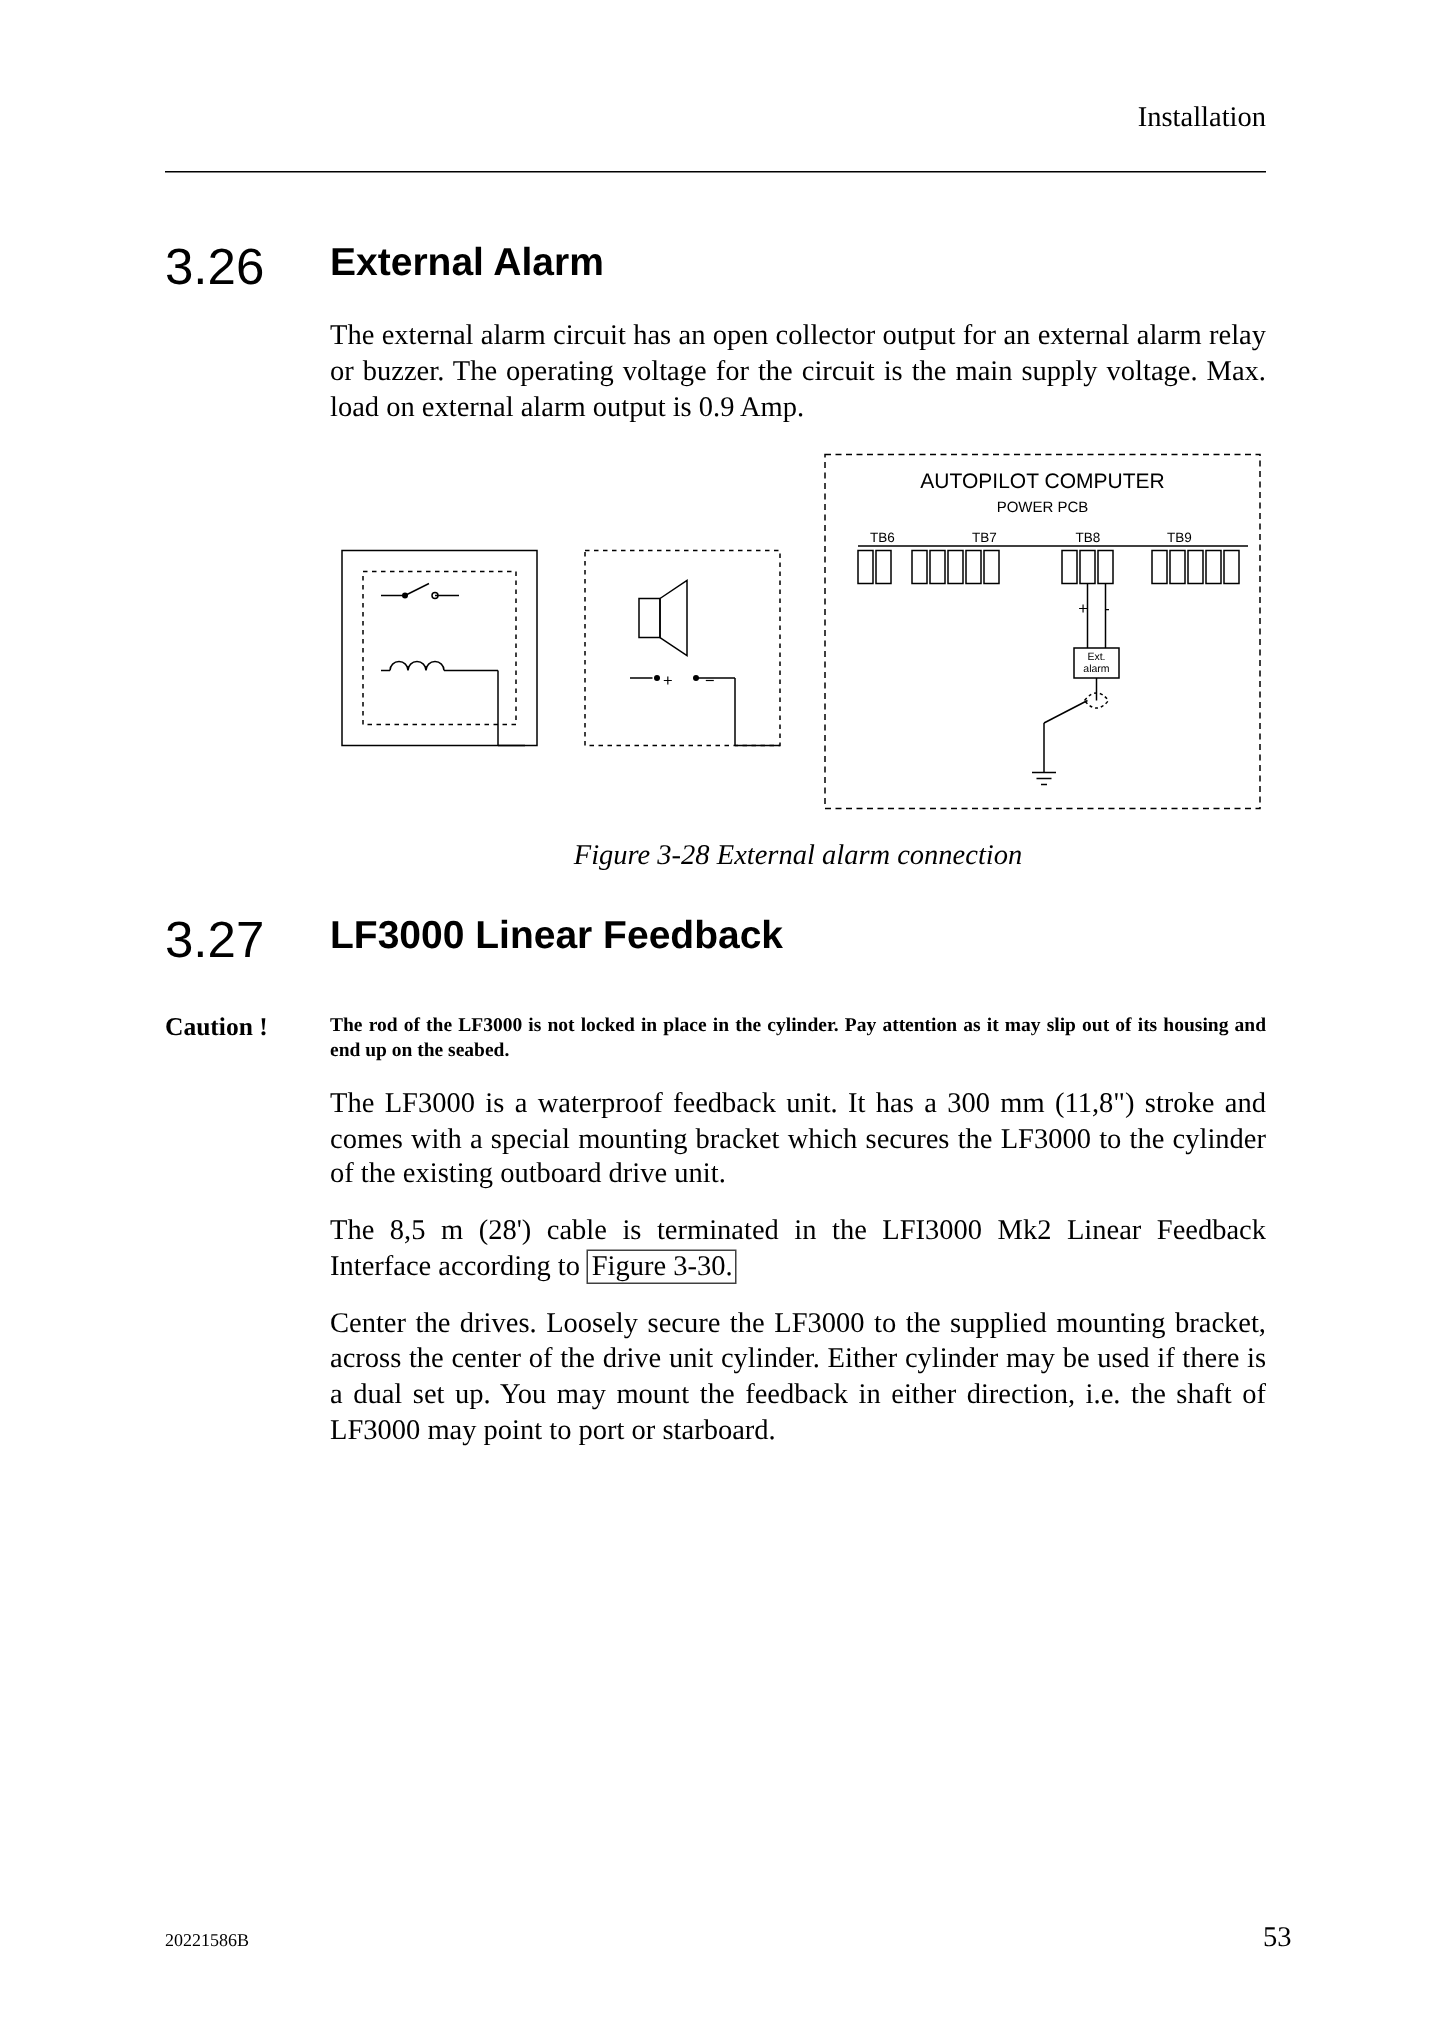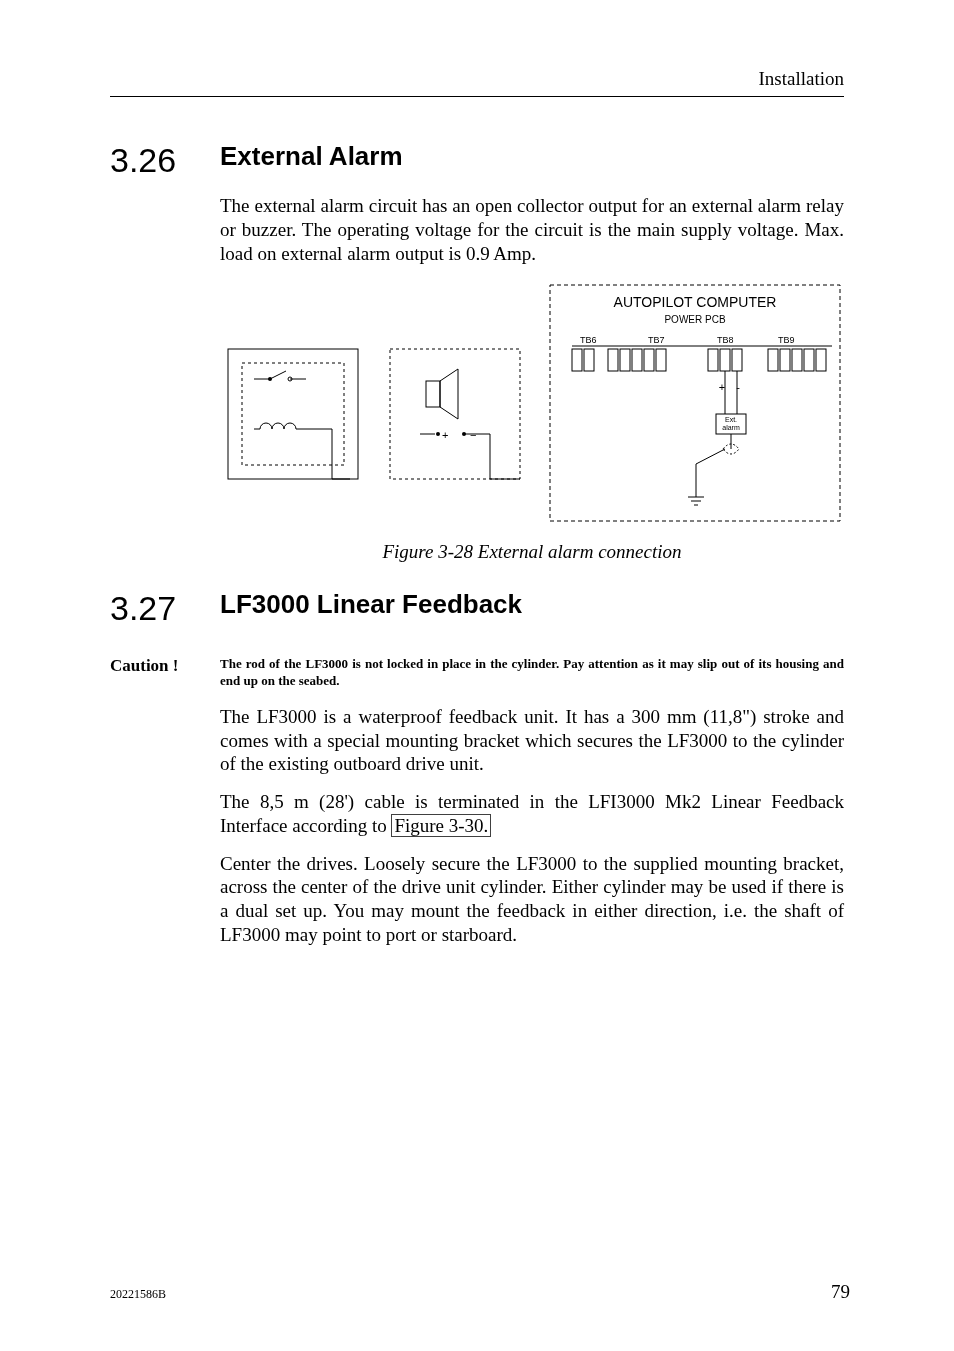--- a/index.html
+++ b/index.html
@@ -17,21 +17,21 @@
     .page {
       width: 954px;
       height: 1351px;
       padding: 68px 110px 60px 110px;
       position: relative;
     }
     .running-header {
       text-align: right;
       font-size: 19px;
       border-bottom: 1.5px solid #000;
-      padding-bottom: 6px;
+      padding-bottom: 24px;
       margin-bottom: 44px;
     }
     .section {
       display: flex;
       margin-bottom: 14px;
       margin-top: 26px;
     }
     .section-number {
       font-family: Verdana, Geneva, sans-serif;
       font-weight: normal;
@@ -78,21 +78,21 @@
       margin-bottom: 6px;
     }
     .figure-wrap {
       margin-left: 110px;
       margin-top: 6px;
     }
     .footer {
       position: absolute;
       bottom: 48px;
       left: 110px;
-      right: 104px;
+      right: 93px;
       display: flex;
       justify-content: space-between;
       align-items: baseline;
     }
     .footer-left {
       font-size: 12px;
     }
     .footer-right {
       font-size: 19px;
     }
@@ -215,16 +215,16 @@
   <div class="body">
     <p>The LF3000 is a waterproof feedback unit. It has a 300 mm (11,8") stroke and comes with a special mounting bracket which secures the LF3000 to the cylinder of the existing outboard drive unit.</p>
     <p>
       <span>The 8,5 m (28') cable is terminated in the LFI3000 Mk2 Linear Feedback Interface according to </span><span class="fig-link">Figure 3-30.</span>
     </p>
     <p>Center the drives. Loosely secure the LF3000 to the supplied mounting bracket, across the center of the drive unit cylinder. Either cylinder may be used if there is a dual set up. You may mount the feedback in either direction, i.e. the shaft of LF3000 may point to port or starboard.</p>
   </div>
 
   <div class="footer">
     <span class="footer-left">20221586B</span>
-    <span class="footer-right">79</span>
+    <span class="footer-right">53</span>
   </div>
 
 </div>
 
 </body></html>

